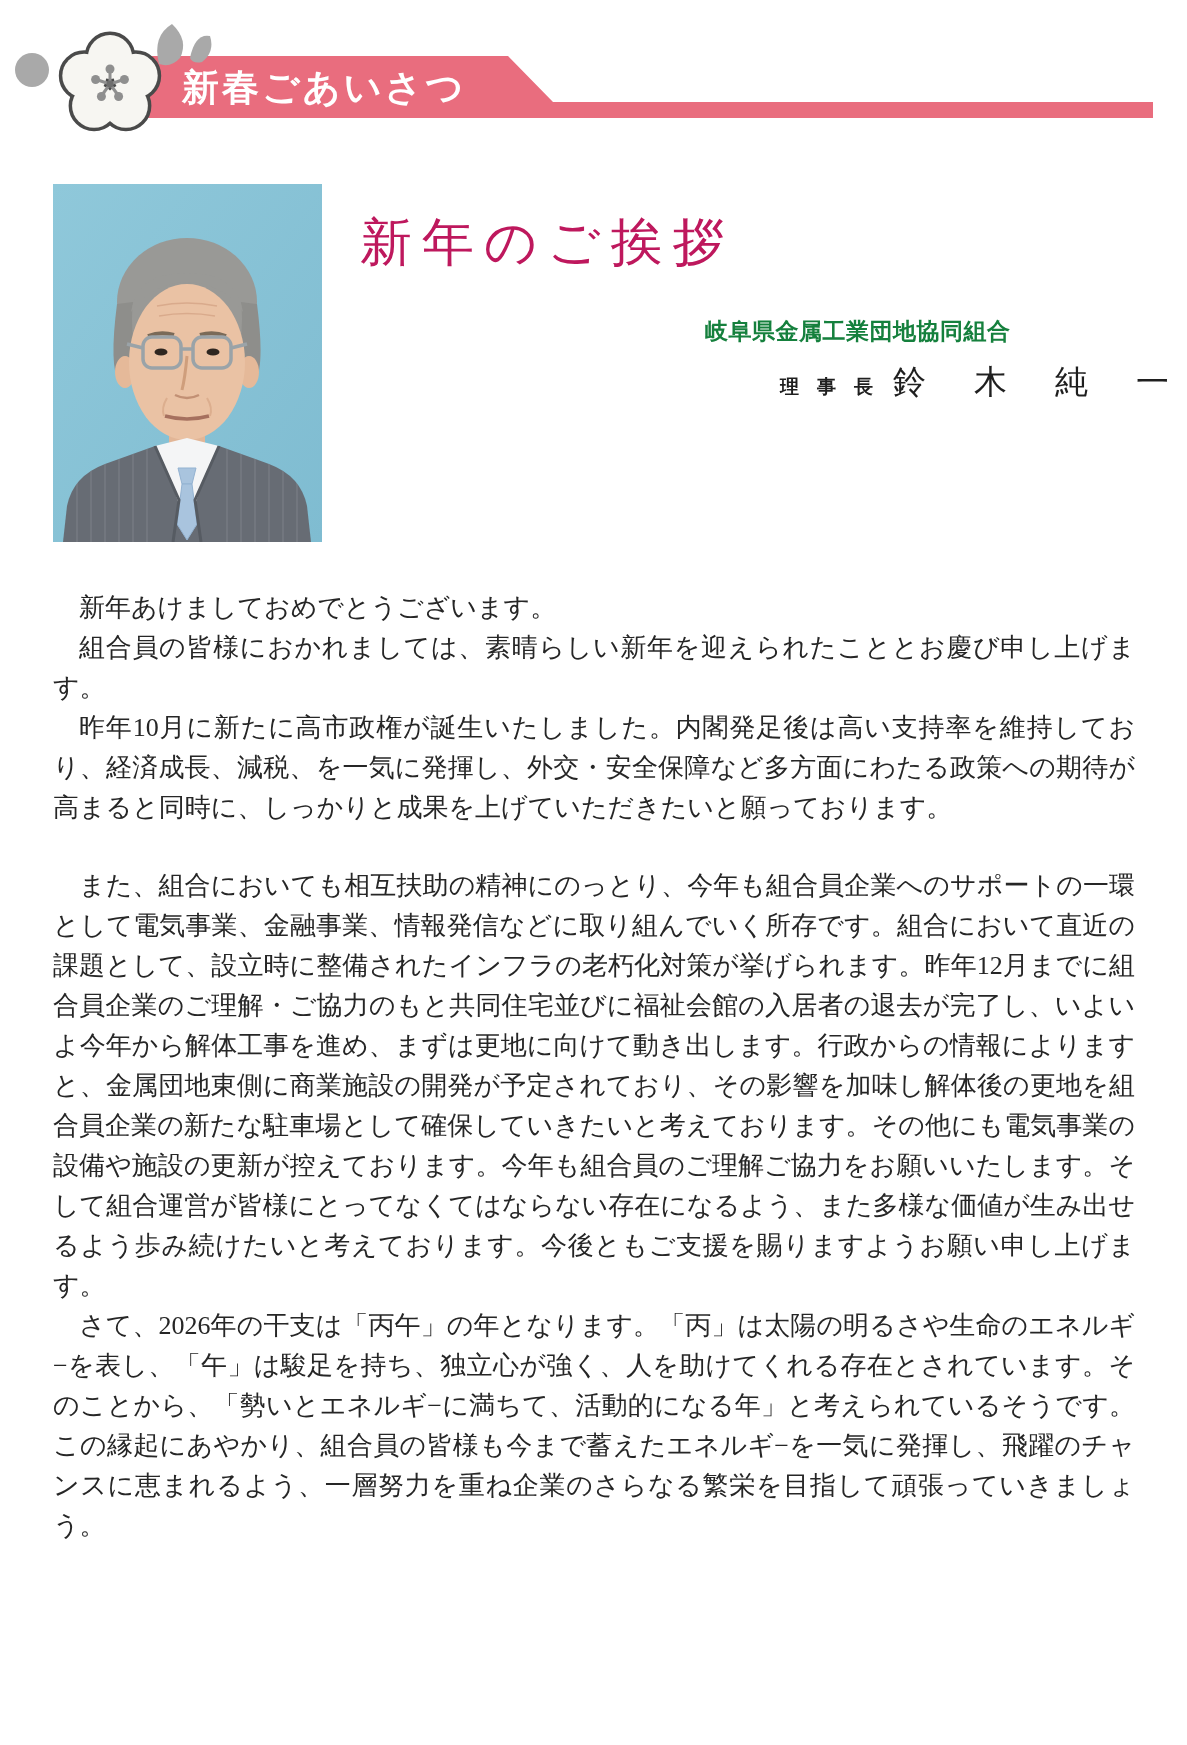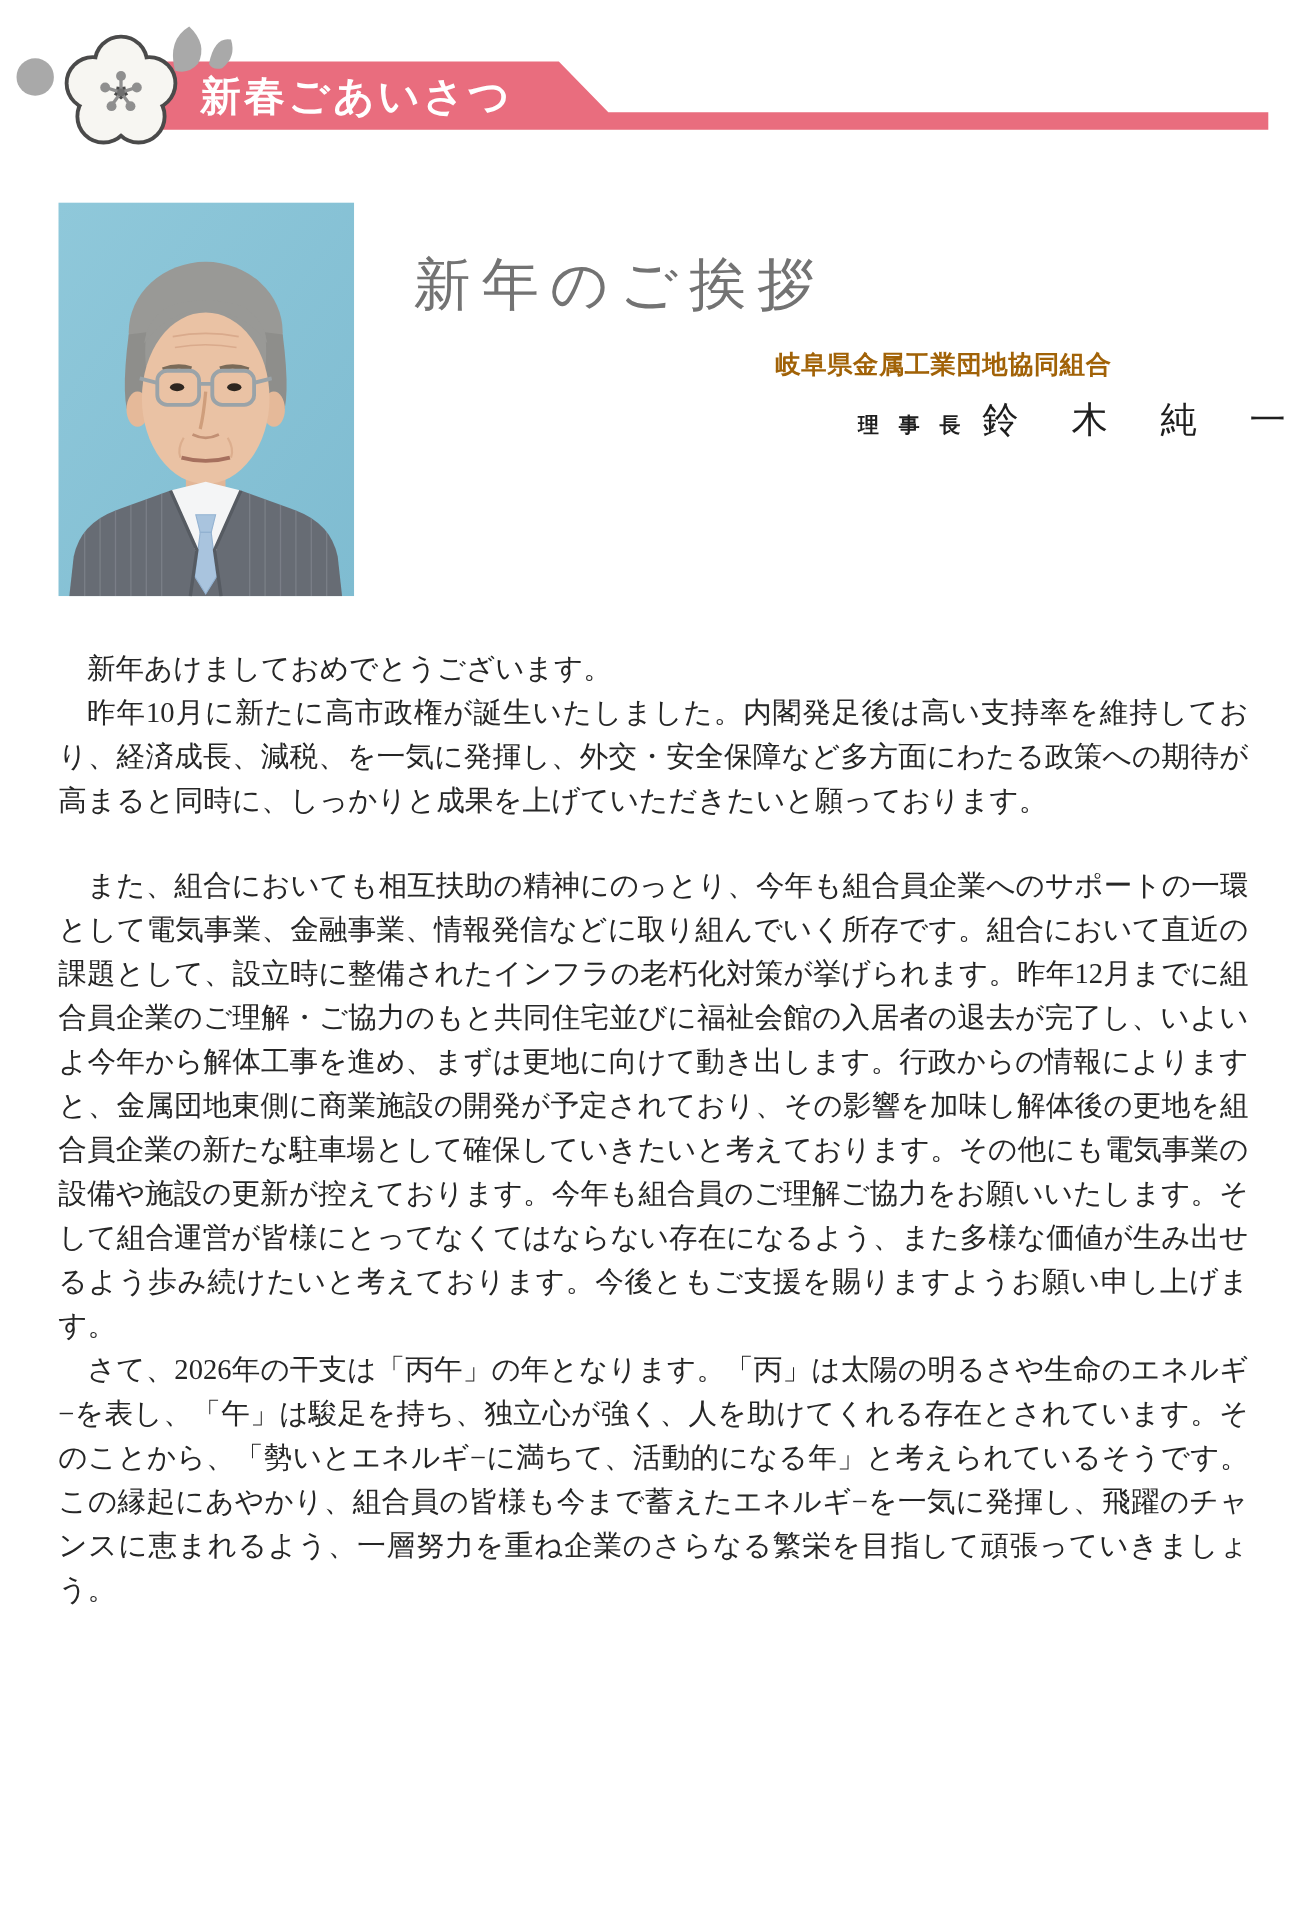--- a/index.html
+++ b/index.html
@@ -17,28 +17,28 @@
   .banner-svg{position:absolute;left:0;top:0;}
   .banner-title{
     position:absolute;left:182px;top:68px;
     font-family:"Liberation Sans","DejaVu Sans",sans-serif;
     font-weight:bold;font-size:37px;line-height:40px;
     letter-spacing:3px;color:#ffffff;white-space:nowrap;
   }
   
   .portrait{position:absolute;left:53px;top:184px;width:269px;height:358px;display:block;}
   .article-title{
-    position:absolute;left:360px;top:208px;margin:16px;
+    position:absolute;left:360px;top:208px;margin:0;
     font-size:52px;font-weight:500;letter-spacing:10px;
-    color:#737373;white-space:nowrap;
+    color:#be185d;white-space:nowrap;
   }
   .org-line{
     position:absolute;left:705px;top:316px;
     font-size:23px;font-weight:bold;letter-spacing:0.5px;
-    color:#a16207;white-space:nowrap;
+    color:#15803d;white-space:nowrap;
   }
   .byline{
     position:absolute;left:780px;top:360px;
     display:flex;align-items:baseline;white-space:nowrap;color:#1f1f1f;
   }
   .byline .role{font-size:19px;letter-spacing:18px;font-weight:700;}
   .byline .name{font-size:33px;letter-spacing:48px;font-weight:500;margin-left:2px;}
   
   .body-text{
     position:absolute;left:53px;top:588px;width:1082px;
@@ -175,20 +175,21 @@
     <div class="org-line">岐阜県金属工業団地協同組合</div>
     <div class="byline">
       <span class="role">理事長</span>
       <span class="name">鈴木純一</span>
     </div>
   </section>
 
   <section class="body-text">
     <div class="block block1">
         <p class="para">新年あけましておめでとうございます。</p>
+        <p class="para">組合員の皆様におかれましては、素晴らしい新年を迎えられたこととお慶び申し上げます。</p>
         <p class="para">昨年10月に新たに高市政権が誕生いたしました。内閣発足後は高い支持率を維持しており、経済成長、減税、を一気に発揮し、外交・安全保障など多方面にわたる政策への期待が高まると同時に、しっかりと成果を上げていただきたいと願っております。</p>
       </div>
     <div class="block block2">
         <p class="para">また、組合においても相互扶助の精神にのっとり、今年も組合員企業へのサポートの一環として電気事業、金融事業、情報発信などに取り組んでいく所存です。組合において直近の課題として、設立時に整備されたインフラの老朽化対策が挙げられます。昨年12月までに組合員企業のご理解・ご協力のもと共同住宅並びに福祉会館の入居者の退去が完了し、いよいよ今年から解体工事を進め、まずは更地に向けて動き出します。行政からの情報によりますと、金属団地東側に商業施設の開発が予定されており、その影響を加味し解体後の更地を組合員企業の新たな駐車場として確保していきたいと考えております。その他にも電気事業の設備や施設の更新が控えております。今年も組合員のご理解ご協力をお願いいたします。そして組合運営が皆様にとってなくてはならない存在になるよう、また多様な価値が生み出せるよう歩み続けたいと考えております。今後ともご支援を賜りますようお願い申し上げます。</p>
         <p class="para">さて、2026年の干支は「丙午」の年となります。「丙」は太陽の明るさや生命のエネルギ−を表し、「午」は駿足を持ち、独立心が強く、人を助けてくれる存在とされています。そのことから、「勢いとエネルギ−に満ちて、活動的になる年」と考えられているそうです。この縁起にあやかり、組合員の皆様も今まで蓄えたエネルギ−を一気に発揮し、飛躍のチャンスに恵まれるよう、一層努力を重ね企業のさらなる繁栄を目指して頑張っていきましょう。</p>
       </div>
   </section>
 
 </div>
 

